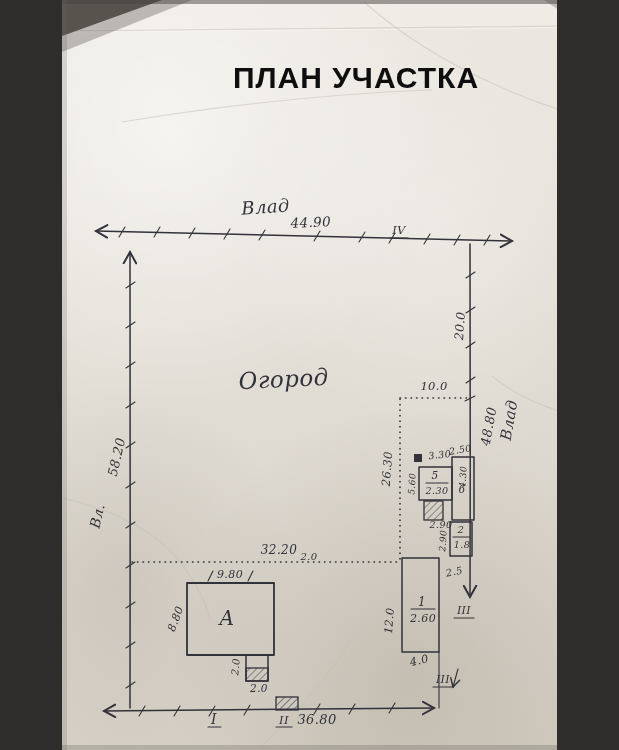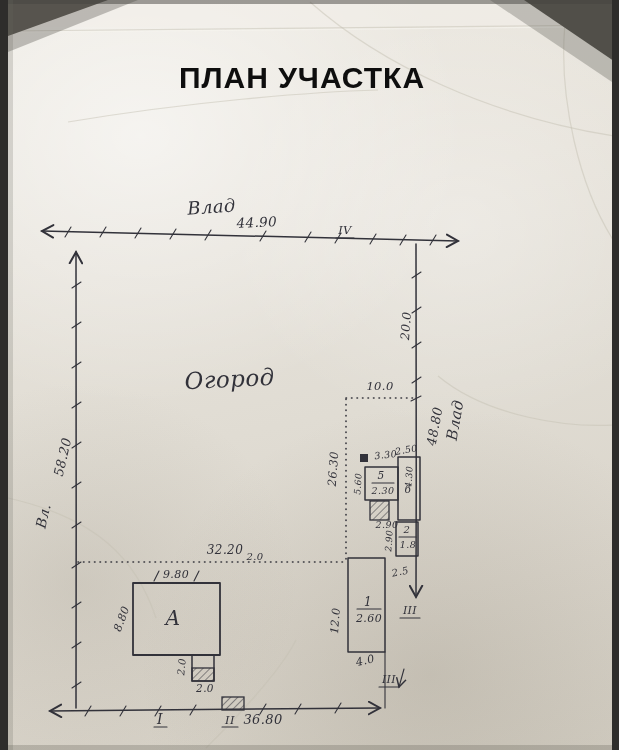--- a/index.html
+++ b/index.html
@@ -1,17 +1,17 @@
 <!DOCTYPE html>
 <html style="--ink: #32323a; --title: #0e0e0e;"><head>
 <meta charset="utf-8">
 <style>
   html,body{margin:0;padding:0;background:#2e2d2b;}
   .page{
-    position:relative; width:604px; height:750px; margin:0 auto; overflow:hidden;
+    position:relative; width:495px; height:750px; margin:0 auto; overflow:hidden;
     background:
       radial-gradient(90% 60% at 22% 18%, rgba(255,255,255,.55), rgba(255,255,255,0) 60%),
       radial-gradient(70% 50% at 75% 30%, rgba(255,255,255,.30), rgba(255,255,255,0) 55%),
       radial-gradient(80% 60% at 70% 90%, rgba(128,120,104,.22), rgba(128,120,104,0) 60%),
       radial-gradient(60% 45% at 12% 78%, rgba(128,120,104,.16), rgba(128,120,104,0) 60%),
       linear-gradient(168deg, #eeebe4 0%, #e7e3db 30%, #e0dcd3 55%, #dad5cb 78%, #d3cec3 100%);
   }
   svg.plan{position:absolute; inset:0;}
   .ink{stroke:var(--ink,#32323a); fill:none; stroke-width:1.5; stroke-linecap:round; stroke-linejoin:round;}
   .ink-thick{stroke:var(--ink,#32323a); fill:none; stroke-width:1.8; stroke-linecap:round; stroke-linejoin:round;}

